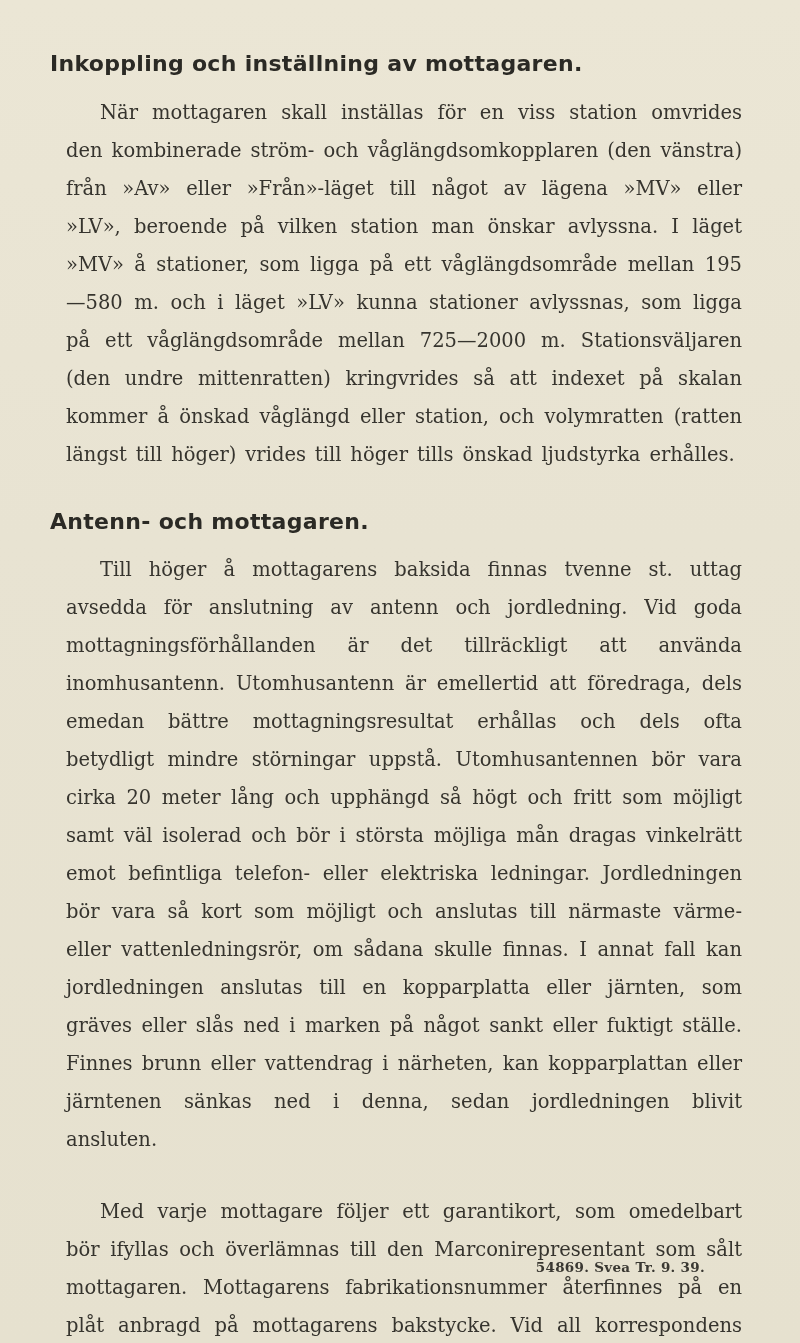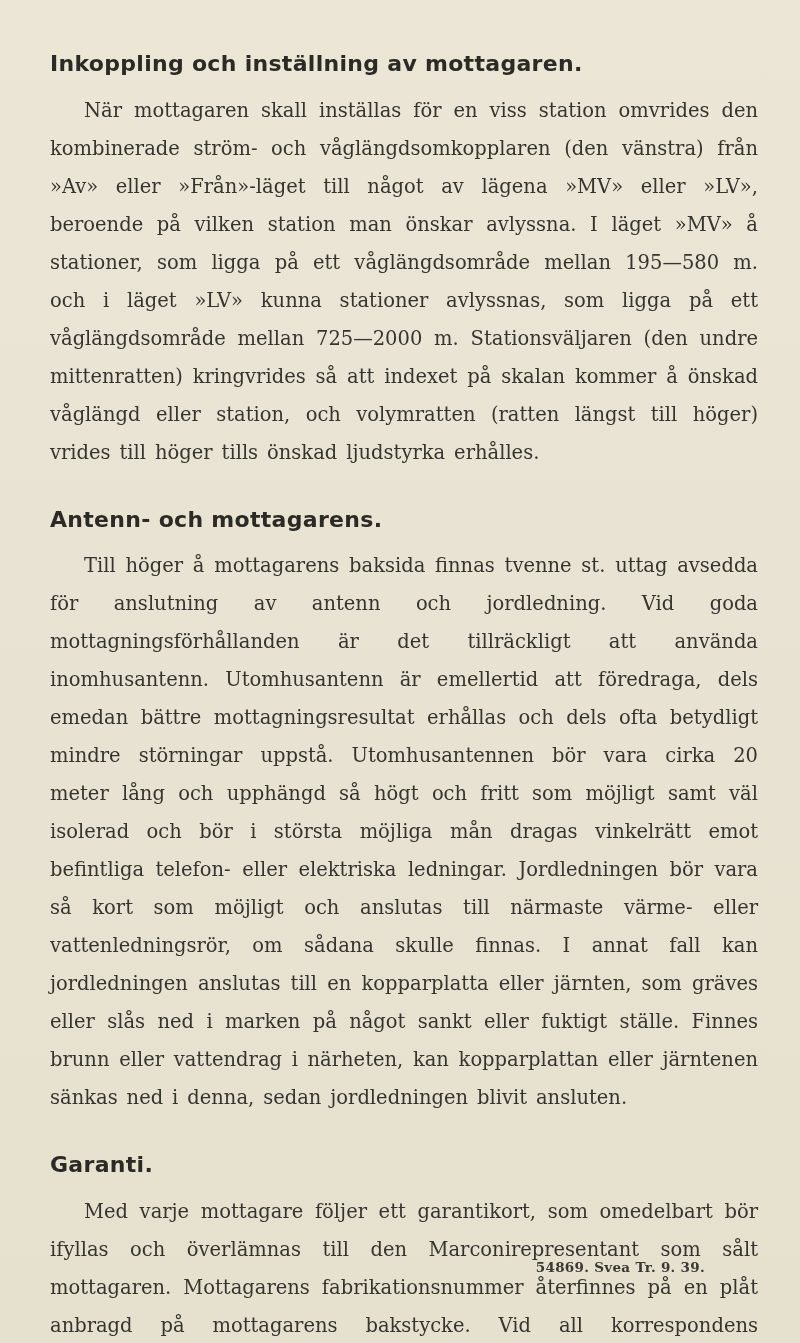--- a/index.html
+++ b/index.html
@@ -41,21 +41,21 @@
   .section + .section {
     margin-top: 34px;
   }
   p.body-text {
     font-family: "DejaVu Serif", serif;
     font-size: 19.5px;
     line-height: 38px;
     text-align: justify;
     text-indent: 34px;
     word-spacing: 0.14em;
-    margin: 0;
+    margin: 16px;
     color: #36342e;
   }
   .footer-note {
     position: absolute;
     right: 95px;
     bottom: 68px;
     font-family: "DejaVu Serif", serif;
     font-size: 13.5px;
     font-weight: 700;
     letter-spacing: 0.3px;
@@ -67,25 +67,24 @@
 
 <div class="page">
   <div class="content">
 
     <div class="section">
       <h1 class="section-heading">Inkoppling och inställning av mottagaren.</h1>
       <p class="body-text">När mottagaren skall inställas för en viss station omvrides den kombinerade ström- och våglängdsomkopplaren (den vänstra) från »Av» eller »Från»-läget till något av lägena »MV» eller »LV», beroende på vilken station man önskar avlyssna. I läget »MV» å stationer, som ligga på ett våglängdsområde mellan 195—580 m. och i läget »LV» kunna stationer avlyssnas, som ligga på ett våglängdsområde mellan 725—2000 m. Stationsväljaren (den undre mittenratten) kringvrides så att indexet på skalan kommer å önskad våglängd eller station, och volymratten (ratten längst till höger) vrides till höger tills önskad ljudstyrka erhålles.</p>
     </div>
 
     <div class="section">
-      <h1 class="section-heading">Antenn- och mottagarens.</h1>
+      <h1 class="section-heading">Antenn- och mottagaren.</h1>
       <p class="body-text">Till höger å mottagarens baksida finnas tvenne st. uttag avsedda för anslutning av antenn och jordledning. Vid goda mottagningsförhållanden är det tillräckligt att använda inomhusantenn. Utomhusantenn är emellertid att föredraga, dels emedan bättre mottagningsresultat erhållas och dels ofta betydligt mindre störningar uppstå. Utomhusantennen bör vara cirka 20 meter lång och upphängd så högt och fritt som möjligt samt väl isolerad och bör i största möjliga mån dragas vinkelrätt emot befintliga telefon- eller elektriska ledningar. Jordledningen bör vara så kort som möjligt och anslutas till närmaste värme- eller vattenledningsrör, om sådana skulle finnas. I annat fall kan jordledningen anslutas till en kopparplatta eller järnten, som gräves eller slås ned i marken på något sankt eller fuktigt ställe. Finnes brunn eller vattendrag i närheten, kan kopparplattan eller järntenen sänkas ned i denna, sedan jordledningen blivit ansluten.</p>
     </div>
 
     <div class="section">
-      <h1 class="section-heading">Garanti.</h1>
       <p class="body-text">Med varje mottagare följer ett garantikort, som omedelbart bör ifyllas och överlämnas till den Marconirepresentant som sålt mottagaren. Mottagarens fabrikationsnummer återfinnes på en plåt anbragd på mottagarens bakstycke. Vid all korrespondens beträffande mottagaren bör detta fabrikationsnummer angivas.</p>
     </div>
 
   </div>
 
   <div class="footer-note">54869. Svea Tr. 9. 39.</div>
 </div>
 
 </body></html>

